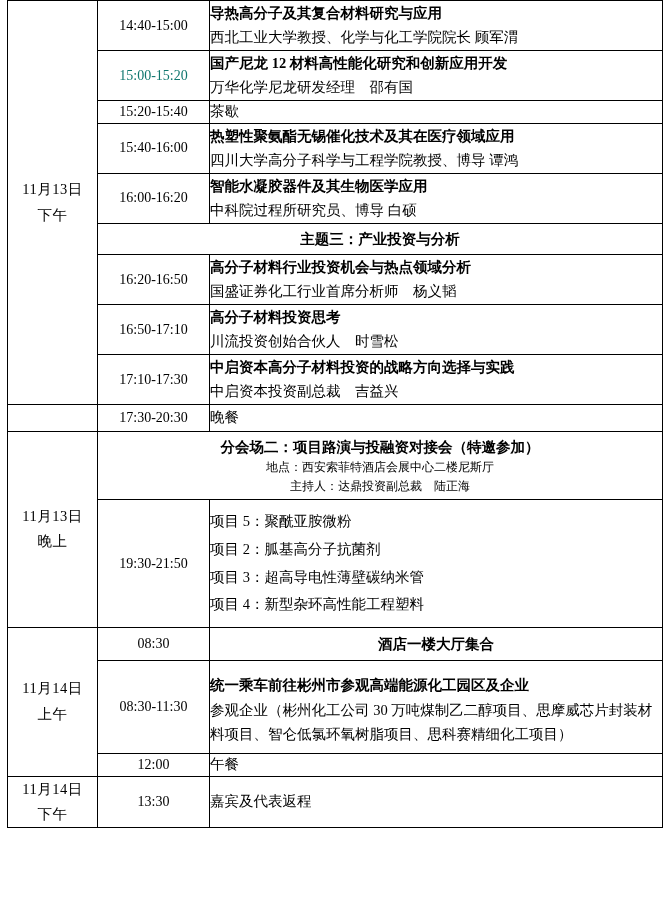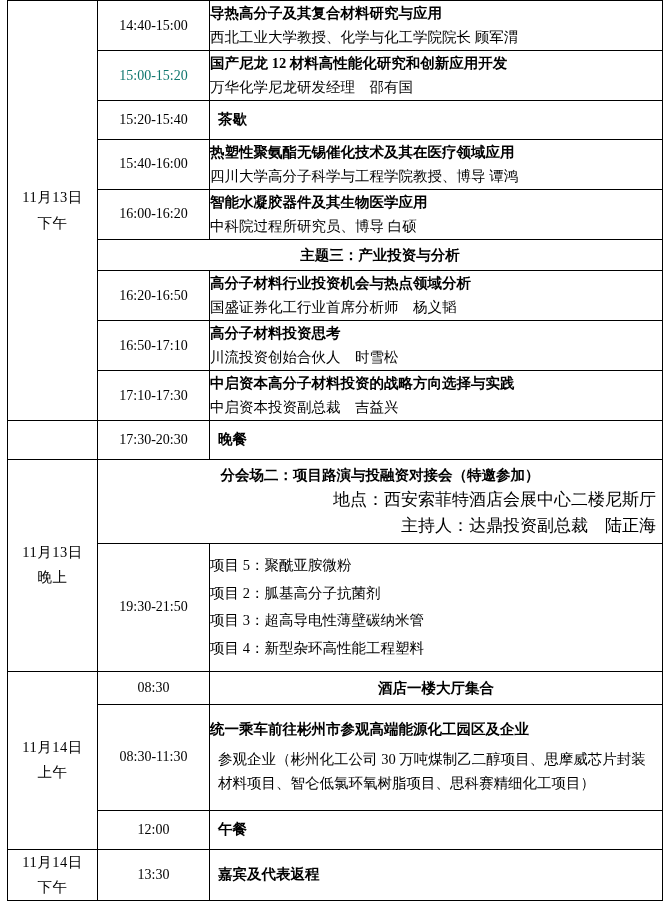--- a/index.html
+++ b/index.html
@@ -59,46 +59,46 @@
     line-height: 1.45;
     margin: 2px 0 3px 0;
   }
   .sub-line {
     font-weight: normal;
     font-size: 14.5px;
     line-height: 1.45;
     margin: 1px 0 2px 0;
   }
   .single-line {
+    font-weight: normal;
+    font-size: 14.5px;
+    line-height: 1.5;
+    margin: 0;
+  }
+  .center-bold {
+    text-align: center;
     font-weight: bold;
     font-size: 14.5px;
-    line-height: 1.5;
-    margin: 8px;
-  }
-  .center-bold {
-    text-align: center;
-    font-weight: bold;
-    font-size: 14.5px;
     line-height: 1.55;
   }
   .center-plain {
-    text-align: right;
-    font-weight: normal;
-    font-size: 17px;
+    text-align: center;
+    font-weight: normal;
+    font-size: 12px;
     line-height: 1.55;
   }
   .proj-line {
     font-size: 14.5px;
     line-height: 1.9;
     margin: 0;
   }
   .wrap-line {
     font-size: 14.5px;
     line-height: 1.65;
-    margin: 8px;
+    margin: 0;
   }
 </style>
 </head>
 <body>
 
 <div class="sheet">
   <table class="agenda">
     <colgroup>
       <col class="c-date">
       <col class="c-time">

